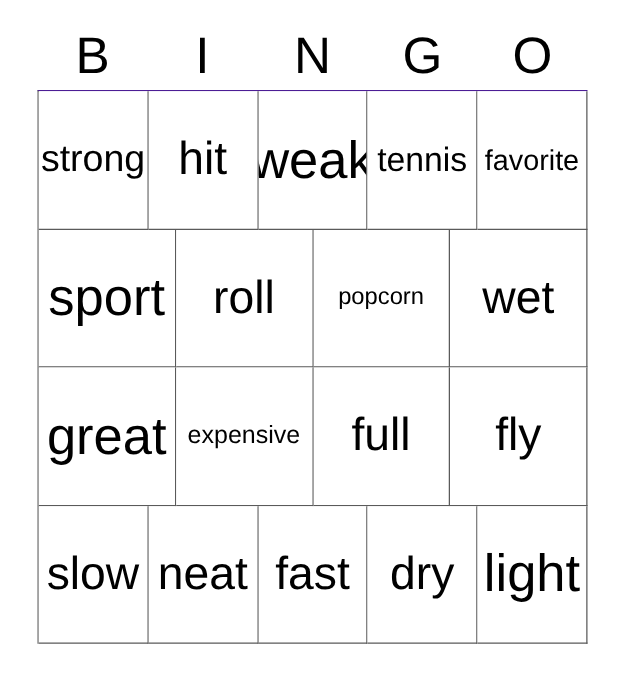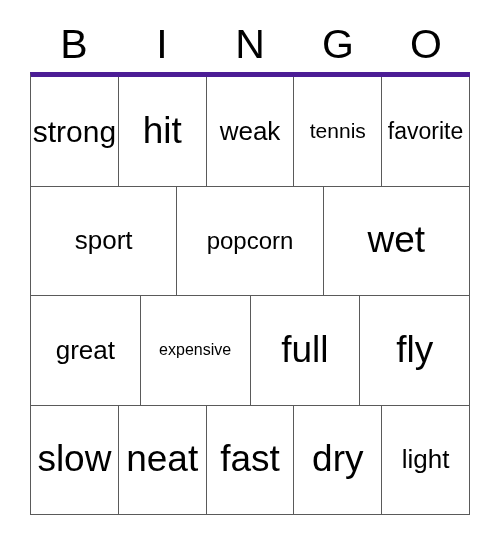--- a/index.html
+++ b/index.html
@@ -42,21 +42,21 @@
     letter-spacing: 0;
     color: #000000;
   }
   
   #grid {
     position: absolute;
     left: 30px;
     top: 72px;
     width: 440px;
     height: 443px;
-    border-top: 5px solid #4c1d95;
+    border-top: 1px solid #4c1d95;
     border-left: 1px solid #5a5a5a;
     box-sizing: border-box;
     display: flex;
     flex-direction: column;
   }
   .grid-row {
     display: flex;
     flex: 1 1 0;
     min-height: 0;
   }
@@ -75,26 +75,26 @@
   .cell-text {
     display: block;
     white-space: nowrap;
     line-height: 1.05;
     color: #000000;
     text-align: center;
     padding: 0 1px;
   }
   
   .fs-xl  { font-size: 37px; }
-  .fs-lg  { font-size: 26px; text-align: center; }
+  .fs-lg  { font-size: 42px; text-align: center; }
   .fs-md  { font-size: 30px; }
-  .fs-sm  { font-size: 21px; }
+  .fs-sm  { font-size: 27px; }
   .fs-xs  { font-size: 23px; }
-  .fs-xxs { font-size: 24px; }
-  .fs-tiny{ font-size: 16px; text-align: right; }
+  .fs-xxs { font-size: 19px; }
+  .fs-tiny{ font-size: 20px; text-align: right; }
 </style>
 </head>
 <body>
 
 <div id="bingo-card">
 
   <div id="header-row">
     <div class="header-letter">B</div>
     <div class="header-letter">I</div>
     <div class="header-letter">N</div>
@@ -118,20 +118,23 @@
           <span class="cell-text fs-sm">tennis</span>
         </div>
       <div class="cell">
           <span class="cell-text fs-xs">favorite</span>
         </div>
     </div>
 
     <div class="grid-row">
       <div class="cell">
           <span class="cell-text fs-lg">sport</span>
+        </div>
+      <div class="cell">
+          <span class="cell-text fs-xl">roll</span>
         </div>
       <div class="cell">
           <span class="cell-text fs-xxs">popcorn</span>
         </div>
       <div class="cell">
           <span class="cell-text fs-xl">wet</span>
         </div>
     </div>
 
 

